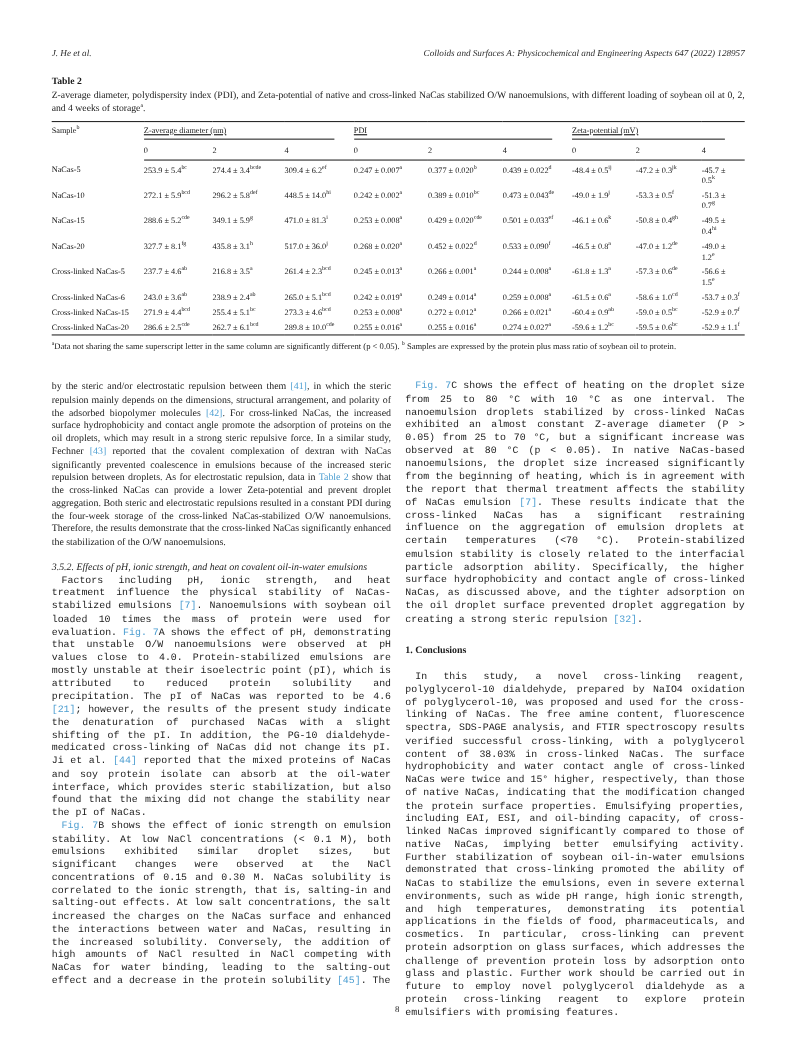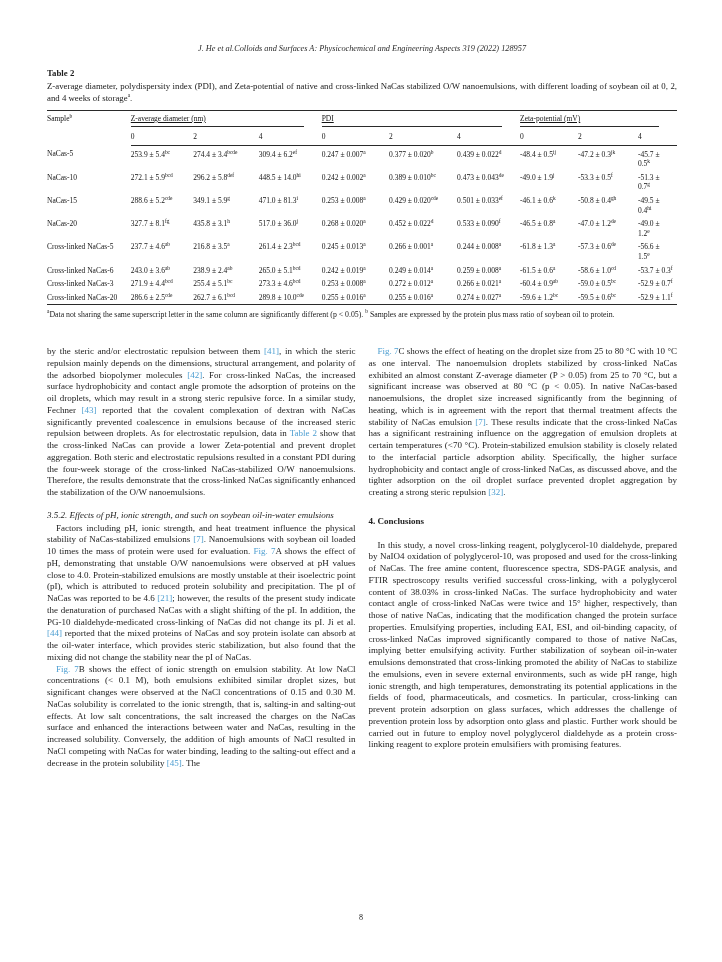--- a/index.html
+++ b/index.html
@@ -5,21 +5,21 @@
   :root{ --ink:#1c1c1c; --accent:#4d9ed1; }
   html,body{margin:0;padding:0;background:#e8e8e8;}
   .page{
     position:relative; width:722px; height:962px; margin:0 auto;
     background:#ffffff; box-sizing:border-box;
     padding:44px 45px 0 47px;
     font-family:"Liberation Serif", serif; color:var(--ink);
     overflow:hidden;
   }
   
-  .runhead{display:flex; justify-content:center; align-items:baseline;
+  .runhead{display:flex; justify-content:space-between; align-items:baseline;
     font-style:italic; font-size:8.3px; color:#2a2a2a;}
   
   .tablewrap{margin-top:15px;}
   .tbl-label{font-weight:bold; font-size:8.8px; margin-bottom:3px;}
   .tbl-caption{font-size:8.8px; line-height:11.5px; text-align:justify; color:#202020;}
   table.datatable{width:100%; border-collapse:collapse; margin-top:6px;
     font-size:7.5px; line-height:9.6px; color:#141414;
     border-top:1.4px solid #2a2a2a; border-bottom:1.6px solid #2a2a2a;}
   table.datatable th, table.datatable td{
     text-align:left; vertical-align:top; font-weight:normal;
@@ -28,34 +28,34 @@
   .glabel{border-bottom:0.9px solid #2a2a2a; padding-bottom:2.5px; margin-right:14px;text-decoration:underline;}
   th.sampleh{padding-top:3px;}
   table.datatable thead th{padding-top:3px;}
   table.datatable tbody tr:first-child td{padding-top:4px;}
   sup{font-size:5.4px; line-height:0;}
   .footnote{font-size:7.8px; line-height:10.8px; text-align:justify; margin-top:5px; color:#202020;}
   
   .columns{display:flex; gap:13px; margin-top:25px;}
   .col{flex:1 1 0; font-size:9px; line-height:11.75px; text-align:justify;}
   .col p{margin:0;}
-  .col p.ind{text-indent:9px;}
+  .col p.ind{text-indent:9px;font-family:Liberation Mono, monospace;}
   .h-italic{font-style:italic; margin:11px 0 1px !important;}
   .h-bold{font-weight:bold; margin:17px 0 12px !important;}
   .cite{color:var(--accent);}
   .pageno{position:absolute; left:0; right:0; top:913px; text-align:center; font-size:8px;}
 </style>
 </head>
 <body>
 
 <div class="page">
 
   <div class="runhead">
     <span>J. He et al.</span>
-    <span>Colloids and Surfaces A: Physicochemical and Engineering Aspects 319 (2022) 128957</span>
+    <span>Colloids and Surfaces A: Physicochemical and Engineering Aspects 647 (2022) 128957</span>
   </div>
 
   <div class="tablewrap">
     <div class="tbl-label">Table 2</div>
     <div class="tbl-caption">Z-average diameter, polydispersity index (PDI), and Zeta-potential of native and cross-linked NaCas stabilized O/W nanoemulsions, with different loading of soybean oil at 0, 2, and 4 weeks of storage<sup>a</sup>.</div>
     <table class="datatable">
       <colgroup id="tbl-cols">
           <col style="width: 13.3%;">
           <col style="width: 9.9%;">
           <col style="width: 10.4%;">
@@ -159,21 +159,21 @@
             <td>238.9 ± 2.4<sup>ab</sup></td>
             <td>265.0 ± 5.1<sup>bcd</sup></td>
             <td>0.242 ± 0.019<sup>a</sup></td>
             <td>0.249 ± 0.014<sup>a</sup></td>
             <td>0.259 ± 0.008<sup>a</sup></td>
             <td>-61.5 ± 0.6<sup>a</sup></td>
             <td>-58.6 ± 1.0<sup>cd</sup></td>
             <td>-53.7 ± 0.3<sup>f</sup></td>
           </tr>
           <tr>
-            <td>Cross-linked NaCas-3</td>
+            <td>Cross-linked NaCas-15</td>
             <td>271.9 ± 4.4<sup>bcd</sup></td>
             <td>255.4 ± 5.1<sup>bc</sup></td>
             <td>273.3 ± 4.6<sup>bcd</sup></td>
             <td>0.253 ± 0.008<sup>a</sup></td>
             <td>0.272 ± 0.012<sup>a</sup></td>
             <td>0.266 ± 0.021<sup>a</sup></td>
             <td>-60.4 ± 0.9<sup>ab</sup></td>
             <td>-59.0 ± 0.5<sup>bc</sup></td>
             <td>-52.9 ± 0.7<sup>f</sup></td>
           </tr>
@@ -190,26 +190,26 @@
             <td>-52.9 ± 1.1<sup>f</sup></td>
           </tr>
         </tbody>
     </table>
     <div class="footnote"><sup>a</sup>Data not sharing the same superscript letter in the same column are significantly different (p &lt; 0.05). <sup>b</sup> Samples are expressed by the protein plus mass ratio of soybean oil to protein.</div>
   </div>
 
   <div class="columns">
     <div class="col" id="col-left">
         <p class=""><span>by the steric and/or electrostatic repulsion between them </span><span class="cite">[41]</span><span>, in which the steric repulsion mainly depends on the dimensions, structural arrangement, and polarity of the adsorbed biopolymer molecules </span><span class="cite">[42]</span><span>. For cross-linked NaCas, the increased surface hydrophobicity and contact angle promote the adsorption of proteins on the oil droplets, which may result in a strong steric repulsive force. In a similar study, Fechner </span><span class="cite">[43]</span><span> reported that the covalent complexation of dextran with NaCas significantly prevented coalescence in emulsions because of the increased steric repulsion between droplets. As for electrostatic repulsion, data in </span><span class="cite">Table 2</span><span> show that the cross-linked NaCas can provide a lower Zeta-potential and prevent droplet aggregation. Both steric and electrostatic repulsions resulted in a constant PDI during the four-week storage of the cross-linked NaCas-stabilized O/W nanoemulsions. Therefore, the results demonstrate that the cross-linked NaCas significantly enhanced the stabilization of the O/W nanoemulsions.</span></p>
-        <p class="h-italic">3.5.2. Effects of pH, ionic strength, and such on soybean oil-in-water emulsions</p>
+        <p class="h-italic">3.5.2. Effects of pH, ionic strength, and heat on covalent oil-in-water emulsions</p>
         <p class="ind"><span>Factors including pH, ionic strength, and heat treatment influence the physical stability of NaCas-stabilized emulsions </span><span class="cite">[7]</span><span>. Nanoemulsions with soybean oil loaded 10 times the mass of protein were used for evaluation. </span><span class="cite">Fig. 7</span><span>A shows the effect of pH, demonstrating that unstable O/W nanoemulsions were observed at pH values close to 4.0. Protein-stabilized emulsions are mostly unstable at their isoelectric point (pI), which is attributed to reduced protein solubility and precipitation. The pI of NaCas was reported to be 4.6 </span><span class="cite">[21]</span><span>; however, the results of the present study indicate the denaturation of purchased NaCas with a slight shifting of the pI. In addition, the PG-10 dialdehyde-medicated cross-linking of NaCas did not change its pI. Ji et al. </span><span class="cite">[44]</span><span> reported that the mixed proteins of NaCas and soy protein isolate can absorb at the oil-water interface, which provides steric stabilization, but also found that the mixing did not change the stability near the pI of NaCas.</span></p>
         <p class="ind"><span class="cite">Fig. 7</span><span>B shows the effect of ionic strength on emulsion stability. At low NaCl concentrations (&lt; 0.1 M), both emulsions exhibited similar droplet sizes, but significant changes were observed at the NaCl concentrations of 0.15 and 0.30 M. NaCas solubility is correlated to the ionic strength, that is, salting-in and salting-out effects. At low salt concentrations, the salt increased the charges on the NaCas surface and enhanced the interactions between water and NaCas, resulting in the increased solubility. Conversely, the addition of high amounts of NaCl resulted in NaCl competing with NaCas for water binding, leading to the salting-out effect and a decrease in the protein solubility </span><span class="cite">[45]</span><span>. The</span></p>
       </div>
     <div class="col" id="col-right">
         <p class="ind"><span class="cite">Fig. 7</span><span>C shows the effect of heating on the droplet size from 25 to 80 °C with 10 °C as one interval. The nanoemulsion droplets stabilized by cross-linked NaCas exhibited an almost constant Z-average diameter (P &gt; 0.05) from 25 to 70 °C, but a significant increase was observed at 80 °C (p &lt; 0.05). In native NaCas-based nanoemulsions, the droplet size increased significantly from the beginning of heating, which is in agreement with the report that thermal treatment affects the stability of NaCas emulsion </span><span class="cite">[7]</span><span>. These results indicate that the cross-linked NaCas has a significant restraining influence on the aggregation of emulsion droplets at certain temperatures (&lt;70 °C). Protein-stabilized emulsion stability is closely related to the interfacial particle adsorption ability. Specifically, the higher surface hydrophobicity and contact angle of cross-linked NaCas, as discussed above, and the tighter adsorption on the oil droplet surface prevented droplet aggregation by creating a strong steric repulsion </span><span class="cite">[32]</span><span>.</span></p>
-        <p class="h-bold">4. Conclusions</p>
+        <p class="h-bold">1. Conclusions</p>
         <p class="ind"><span>In this study, a novel cross-linking reagent, polyglycerol-10 dialdehyde, prepared by NaIO4 oxidation of polyglycerol-10, was proposed and used for the cross-linking of NaCas. The free amine content, fluorescence spectra, SDS-PAGE analysis, and FTIR spectroscopy results verified successful cross-linking, with a polyglycerol content of 38.03% in cross-linked NaCas. The surface hydrophobicity and water contact angle of cross-linked NaCas were twice and 15° higher, respectively, than those of native NaCas, indicating that the modification changed the protein surface properties. Emulsifying properties, including EAI, ESI, and oil-binding capacity, of cross-linked NaCas improved significantly compared to those of native NaCas, implying better emulsifying activity. Further stabilization of soybean oil-in-water emulsions demonstrated that cross-linking promoted the ability of NaCas to stabilize the emulsions, even in severe external environments, such as wide pH range, high ionic strength, and high temperatures, demonstrating its potential applications in the fields of food, pharmaceuticals, and cosmetics. In particular, cross-linking can prevent protein adsorption on glass surfaces, which addresses the challenge of prevention protein loss by adsorption onto glass and plastic. Further work should be carried out in future to employ novel polyglycerol dialdehyde as a protein cross-linking reagent to explore protein emulsifiers with promising features.</span></p>
       </div>
   </div>
 
   <div class="pageno">8</div>
 
 </div>
 
 </body></html>

